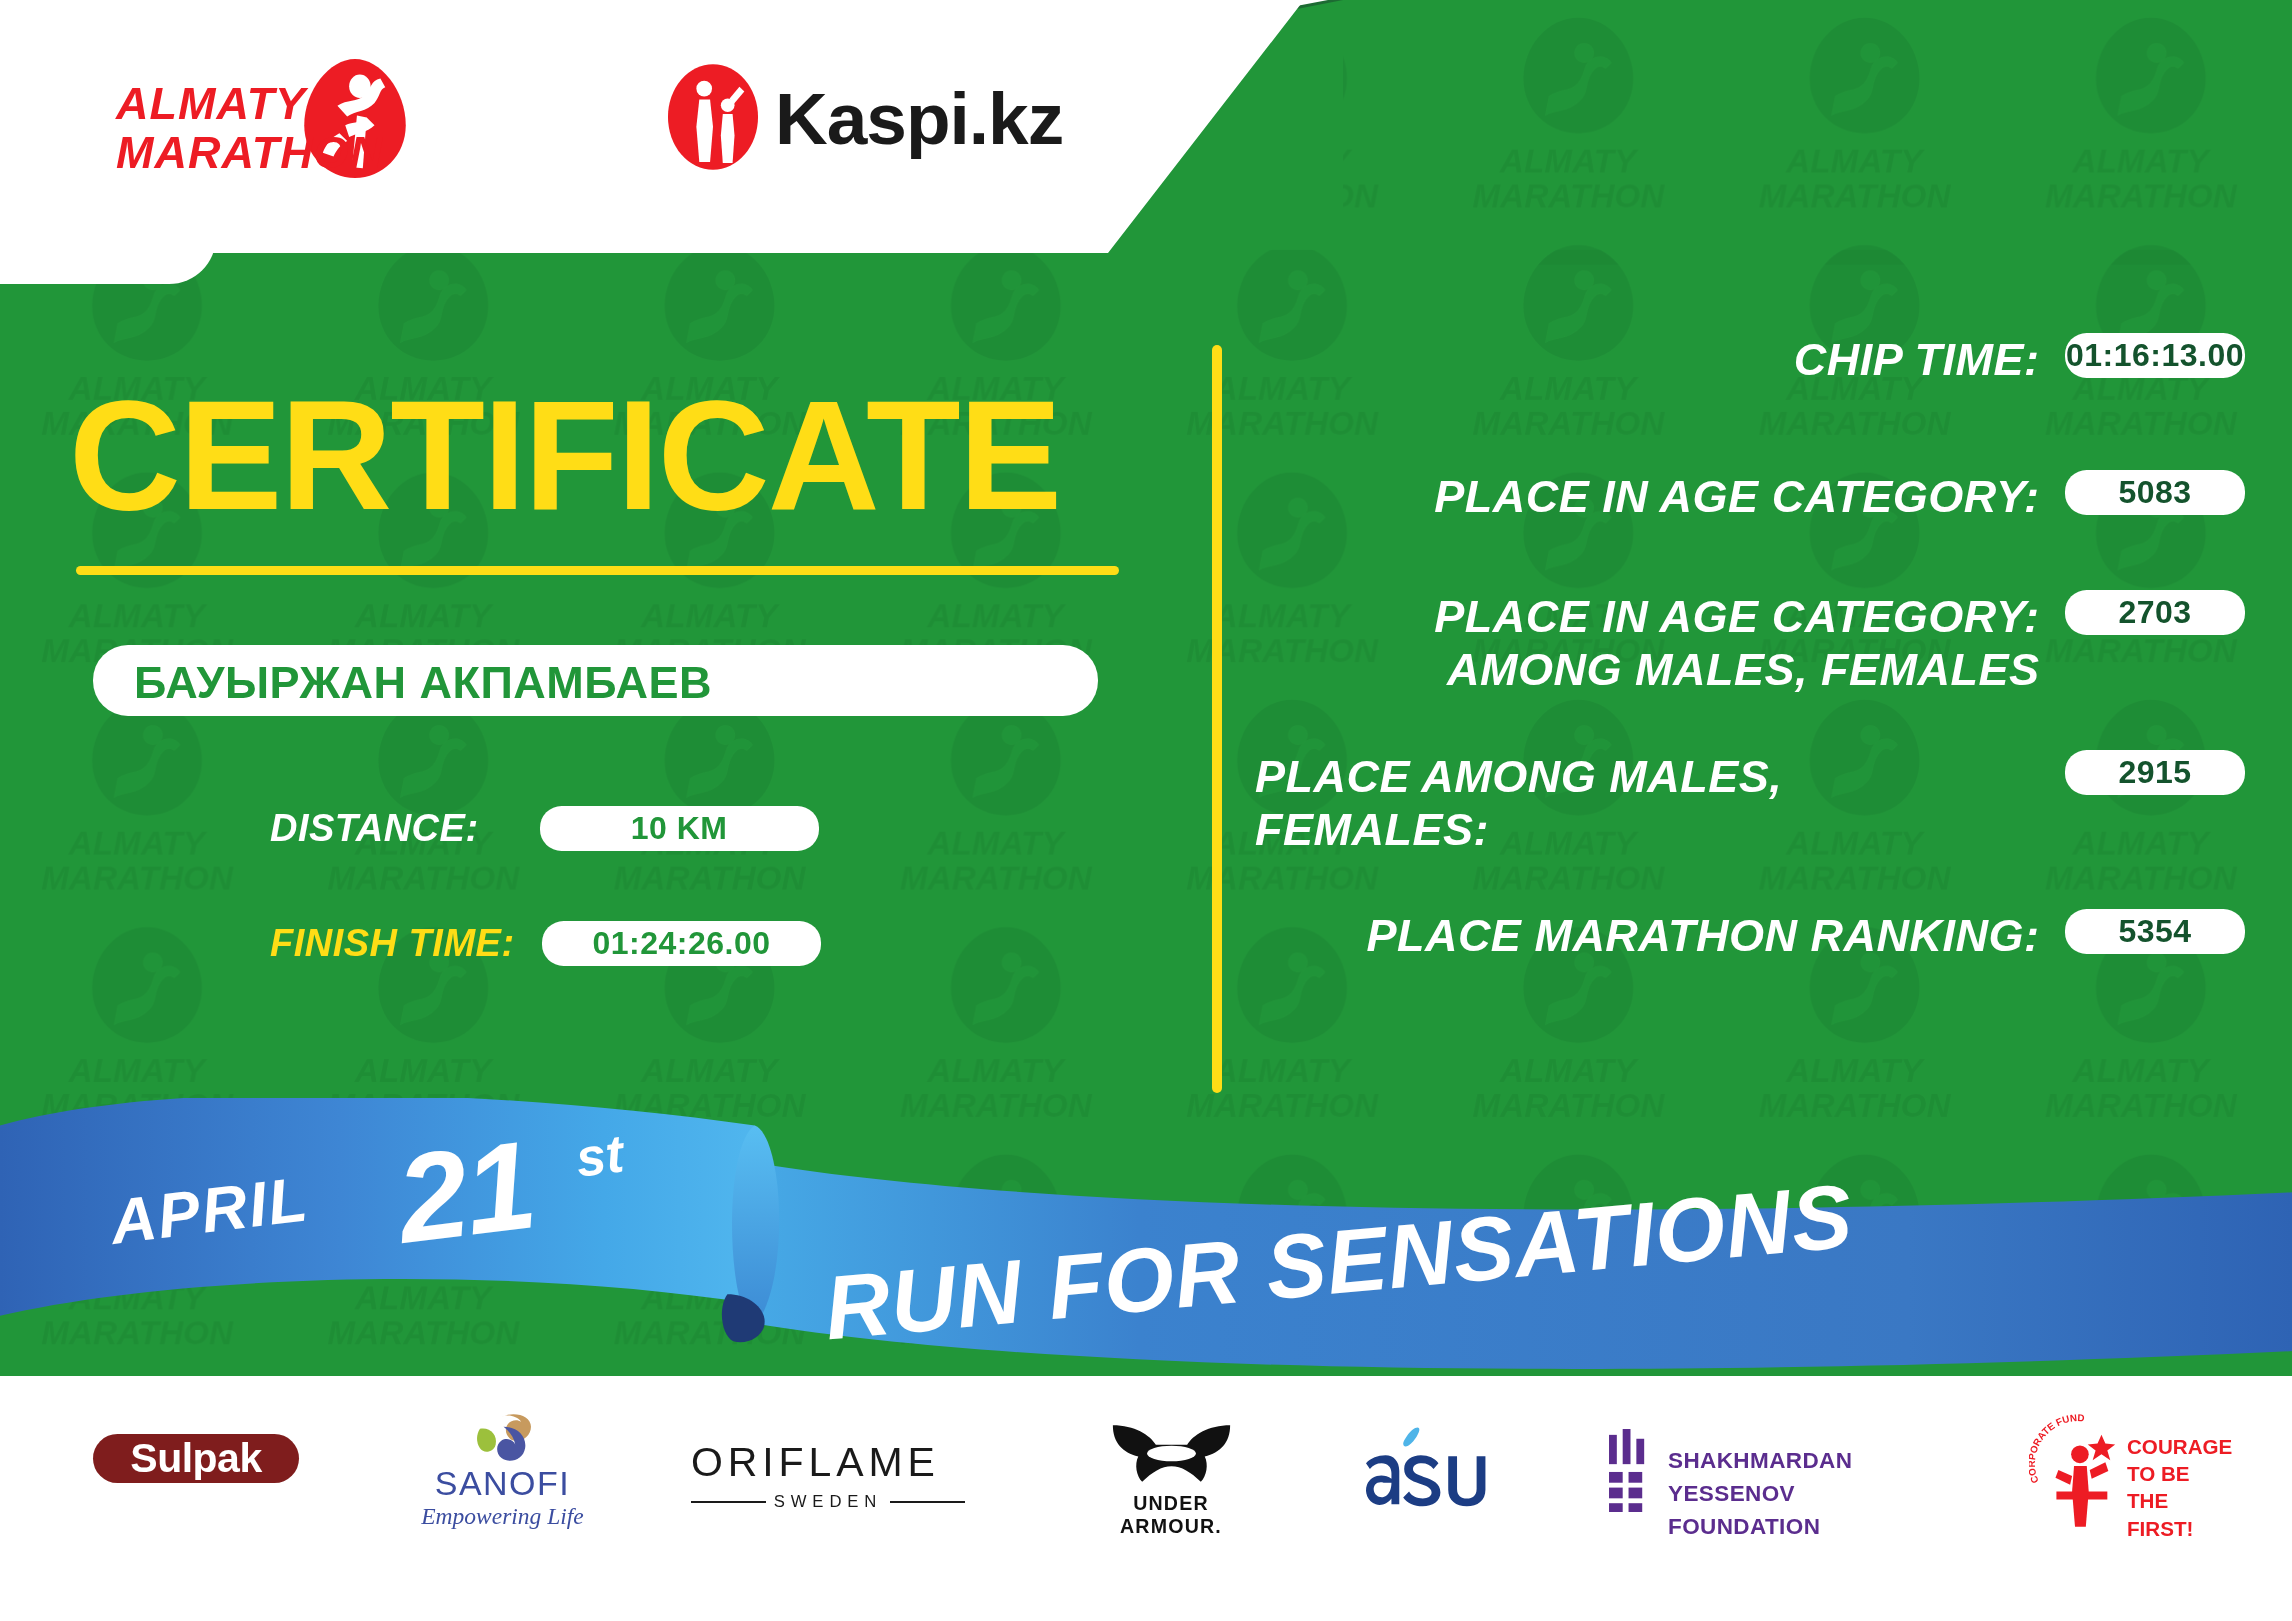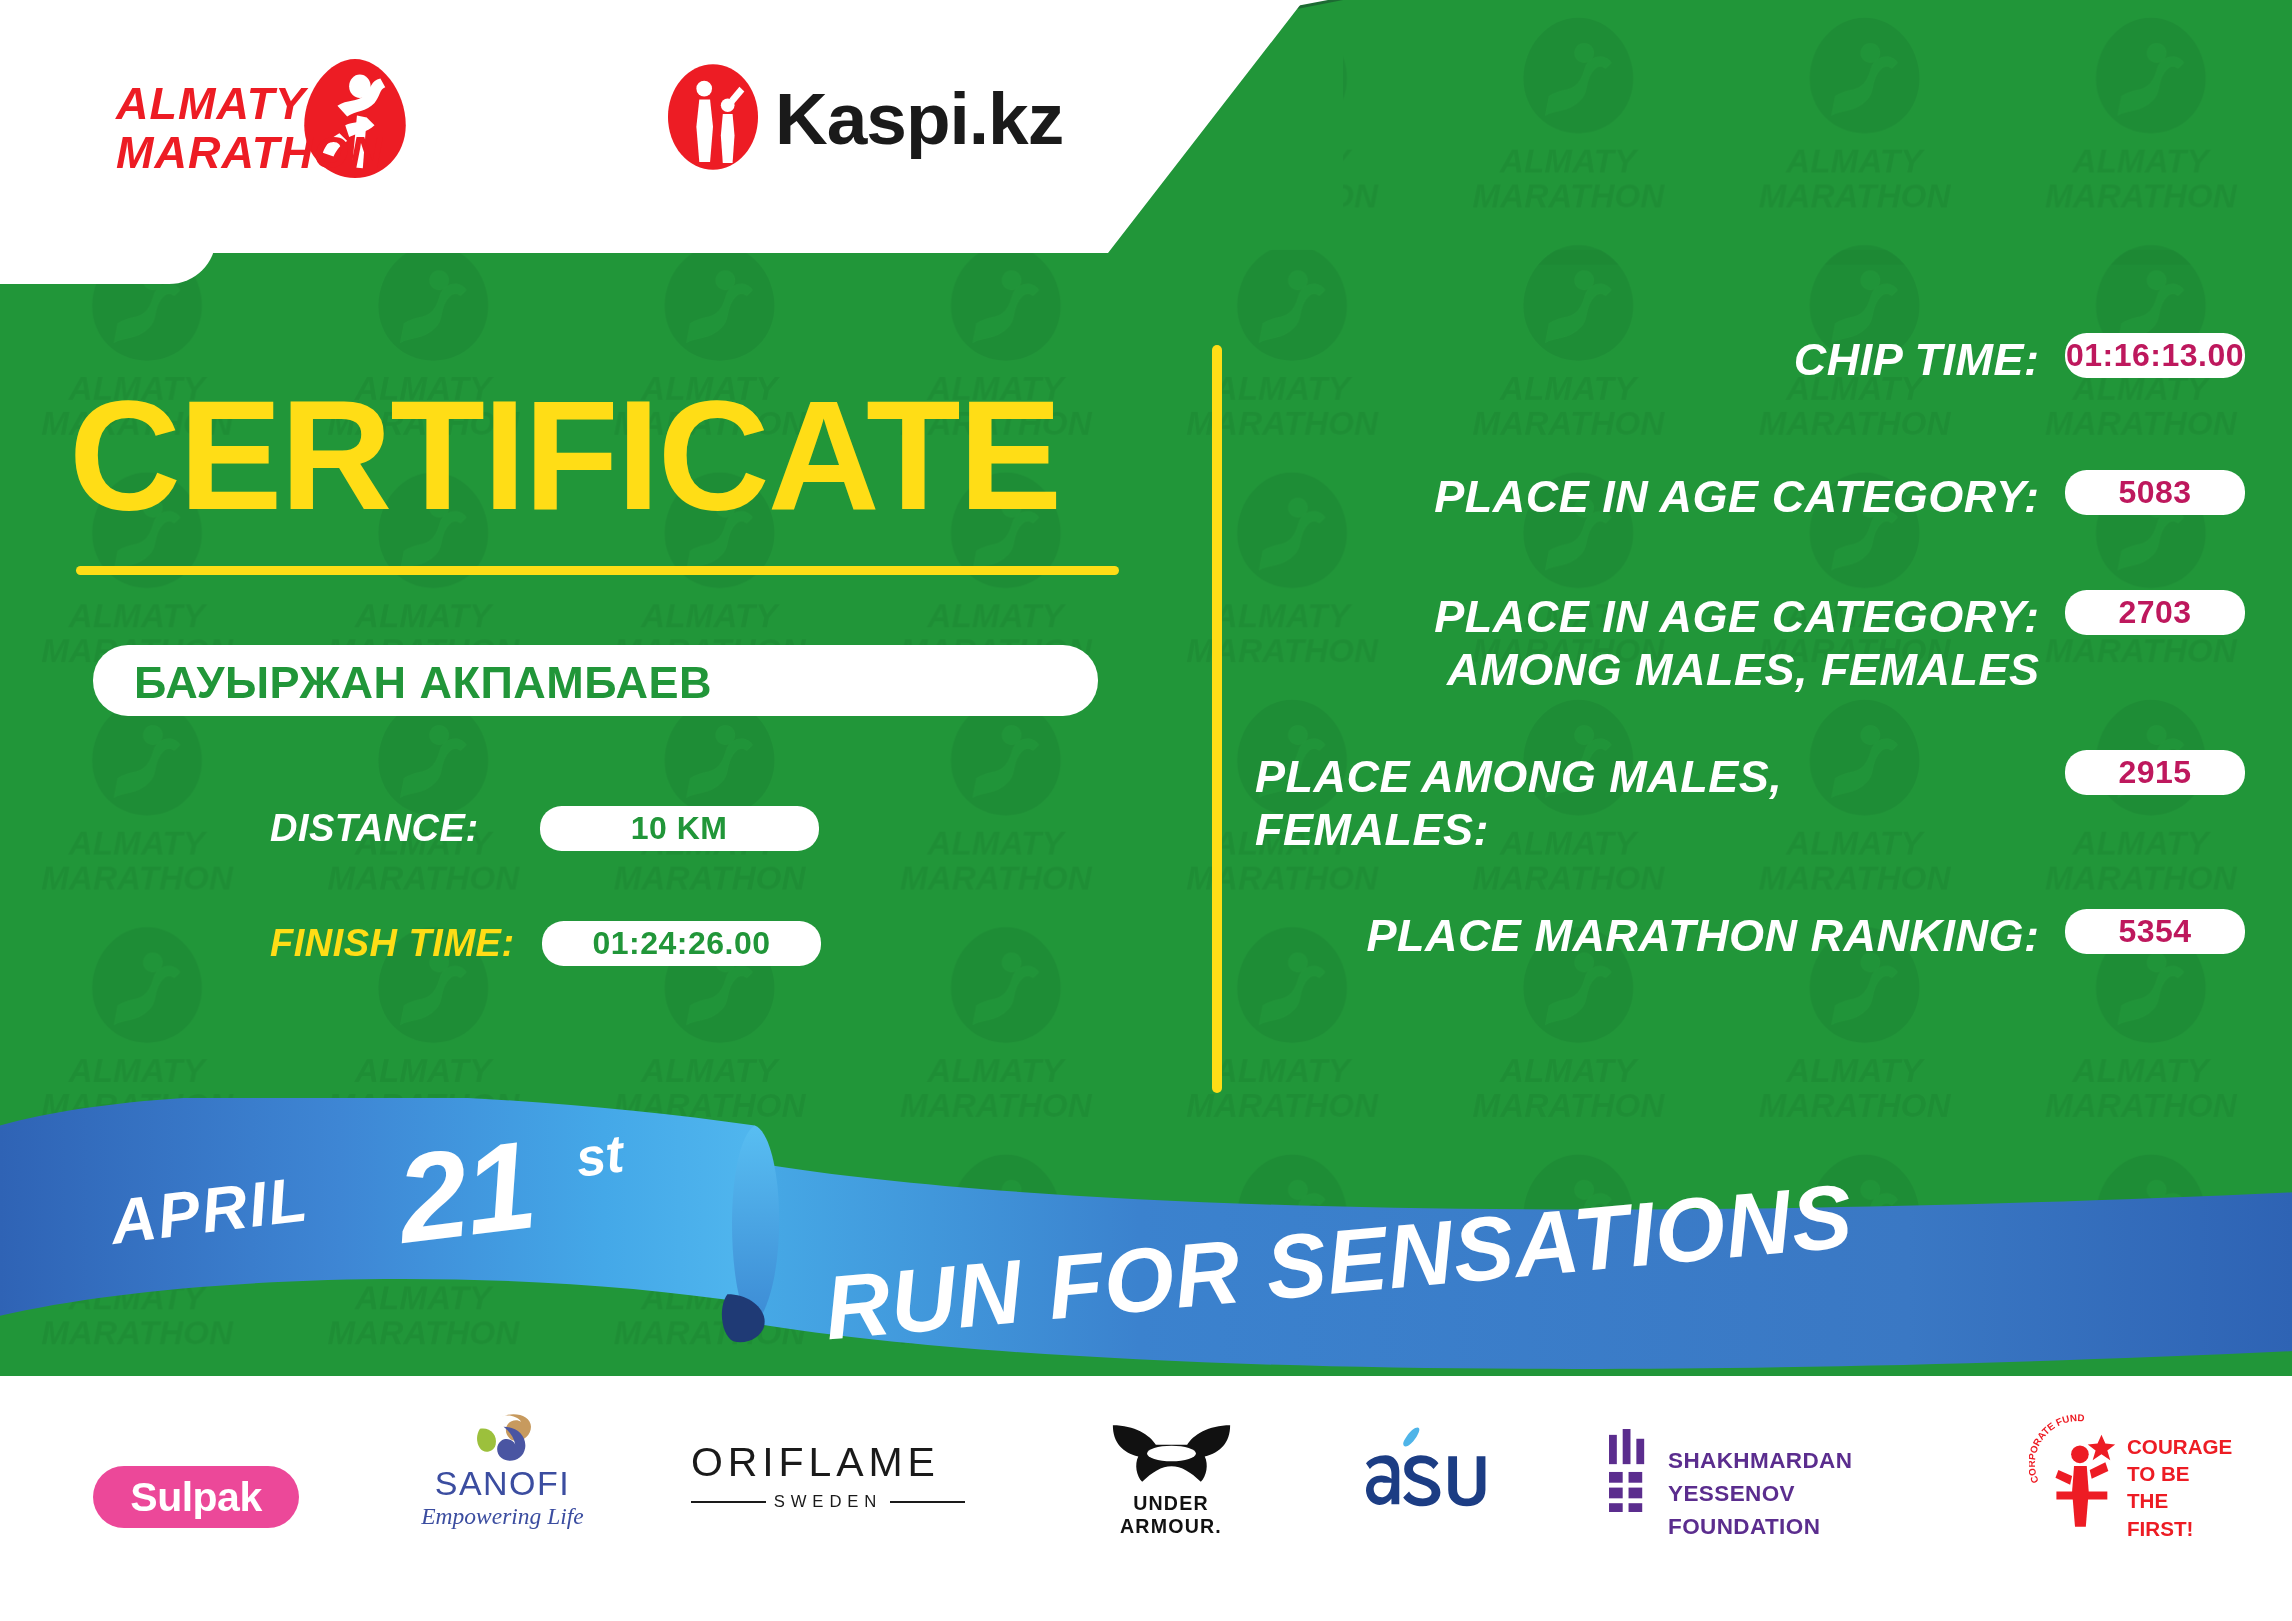--- a/index.html
+++ b/index.html
@@ -134,21 +134,21 @@
     font-size:45px; font-weight:bold; font-style:italic;
     color:#ffffff; line-height:53px; letter-spacing:0.5px;
     text-align:left; flex:1;
     font-family:"Liberation Sans", sans-serif;
   }
   .stat-label.ralign { text-align:right; }
   .stat-pill {
     flex:0 0 auto; margin-left:25.5px;
     background:#ffffff; border-radius:21.6px; height:45px; min-width:180px;
     display:flex; align-items:center; justify-content:center;
-    font-size:32px; font-weight:bold; color:#be185d;
+    font-size:32px; font-weight:bold; color:#14532d;
     letter-spacing:0.5px;
     font-family:"Liberation Sans", sans-serif;
   }
 
   .stat-0 { top:0px; }
   .stat-1 { top:137px; }
   .stat-2 { top:257px; }
   .stat-3 { top:417px; }
   .stat-4 { top:576px; }
 
@@ -185,23 +185,23 @@
     white-space:nowrap;
   }
 
   
   .sponsors {
     position:absolute; left:0; top:1376px; width:2293px; height:245px;
     background:#ffffff;
   }
   .sp { position:absolute; }
 
-  .sp-sulpak { left:93px; top:1434px; width:206px; height:62px;
-    background:#ec4899; border-radius:31px;
-    display:flex; align-items:center; justify-content:center;margin-top:32px; }
+  .sp-sulpak { left:93px; top:1434px; width:206px; height:49px;
+    background:#7f1d1d; border-radius:31px;
+    display:flex; align-items:center; justify-content:center; }
   .sp-sulpak span { color:#ffffff; font-size:41px; font-weight:bold;
     font-family:"Liberation Sans", sans-serif; letter-spacing:-0.5px; }
 
   .sp-sanofi { left:390px; top:1413px; width:225px; height:113px; }
   .sp-sanofi .sw { position:absolute; left:84px; top:0; width:61px; height:51px; }
   .sp-sanofi .nm { position:absolute; left:0; top:51px; width:225px; text-align:center;
     color:#3B4DA0; font-size:34px; font-weight:normal; letter-spacing:1.5px;
     font-family:"Liberation Sans", sans-serif; }
   .sp-sanofi .tg { position:absolute; left:0; top:90px; width:225px; text-align:center;
     color:#3B4DA0; font-size:23.5px; font-style:italic;

